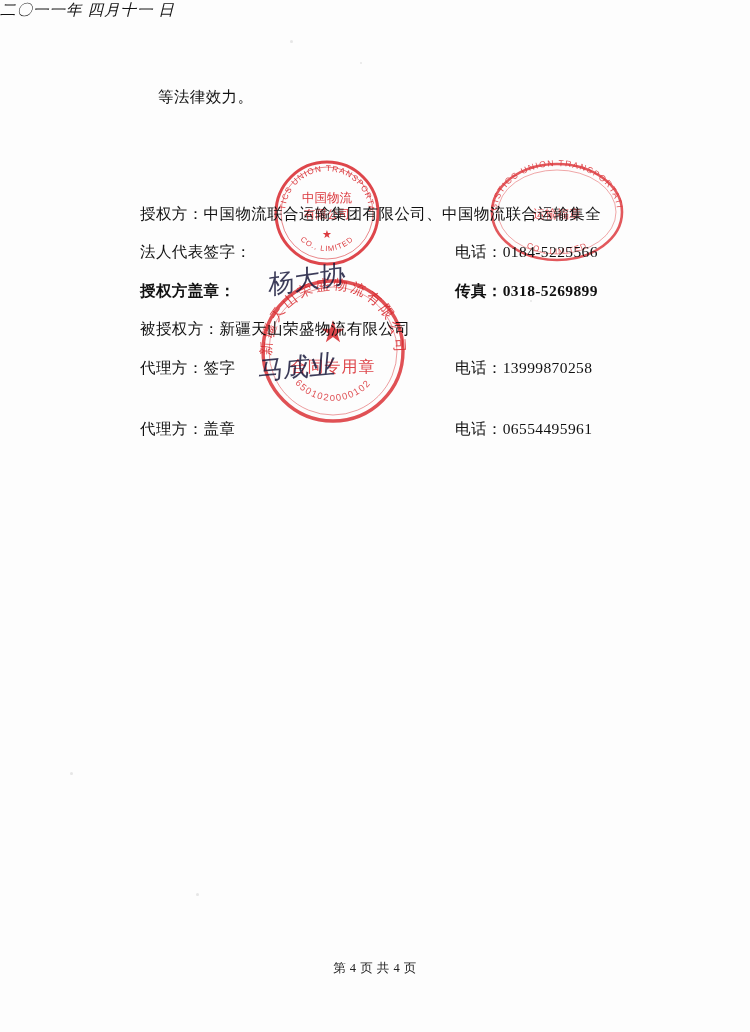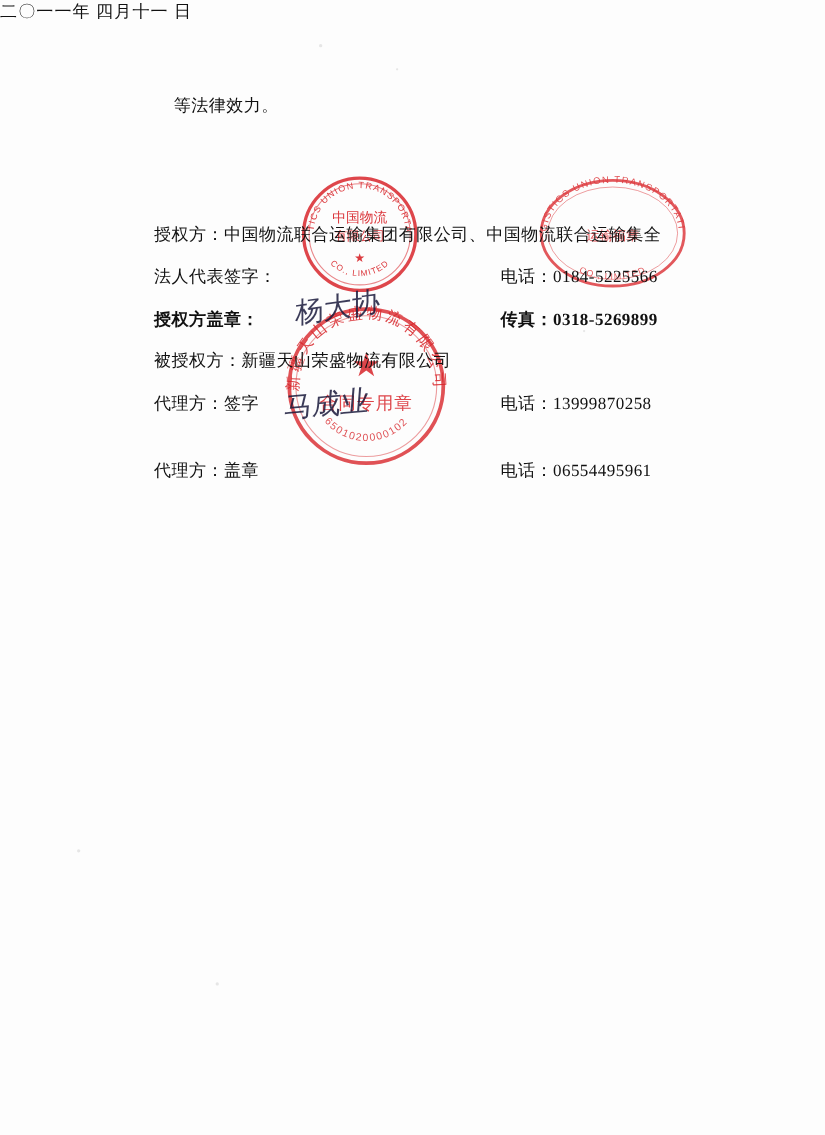--- a/index.html
+++ b/index.html
@@ -60,20 +60,21 @@
   .r3 { top: 282px; font-weight: bold; }
   .r4 { top: 320px; }
   .r5 { top: 359px; }
   .r6 { top: 420px; }
 
   .date-line {
     left: 300px;
     top: 478px;
     font-size: 15.5px;
     letter-spacing: 1px;
+    font-style: italic;
   }
 
   .footer {
     position: absolute;
     top: 960px;
     left: 0;
     width: 750px;
     text-align: center;
     font-size: 12.5px;
     color: #222;
@@ -200,14 +201,15 @@
     <div class="line row-label r4">被授权方：新疆天山荣盛物流有限公司</div>
 
     <div class="line row-label r5">代理方：签字</div>
     <div class="line row-right r5">电话：13999870258</div>
 
     <div class="line row-label r6">代理方：盖章</div>
     <div class="line row-right r6">电话：06554495961</div>
 
     <div class="date-line">二〇一一年 四月十一 日</div>
 
+    <div class="footer">第 4 页 共 4 页</div>
   </div>
 </div>
 
 </body></html>

